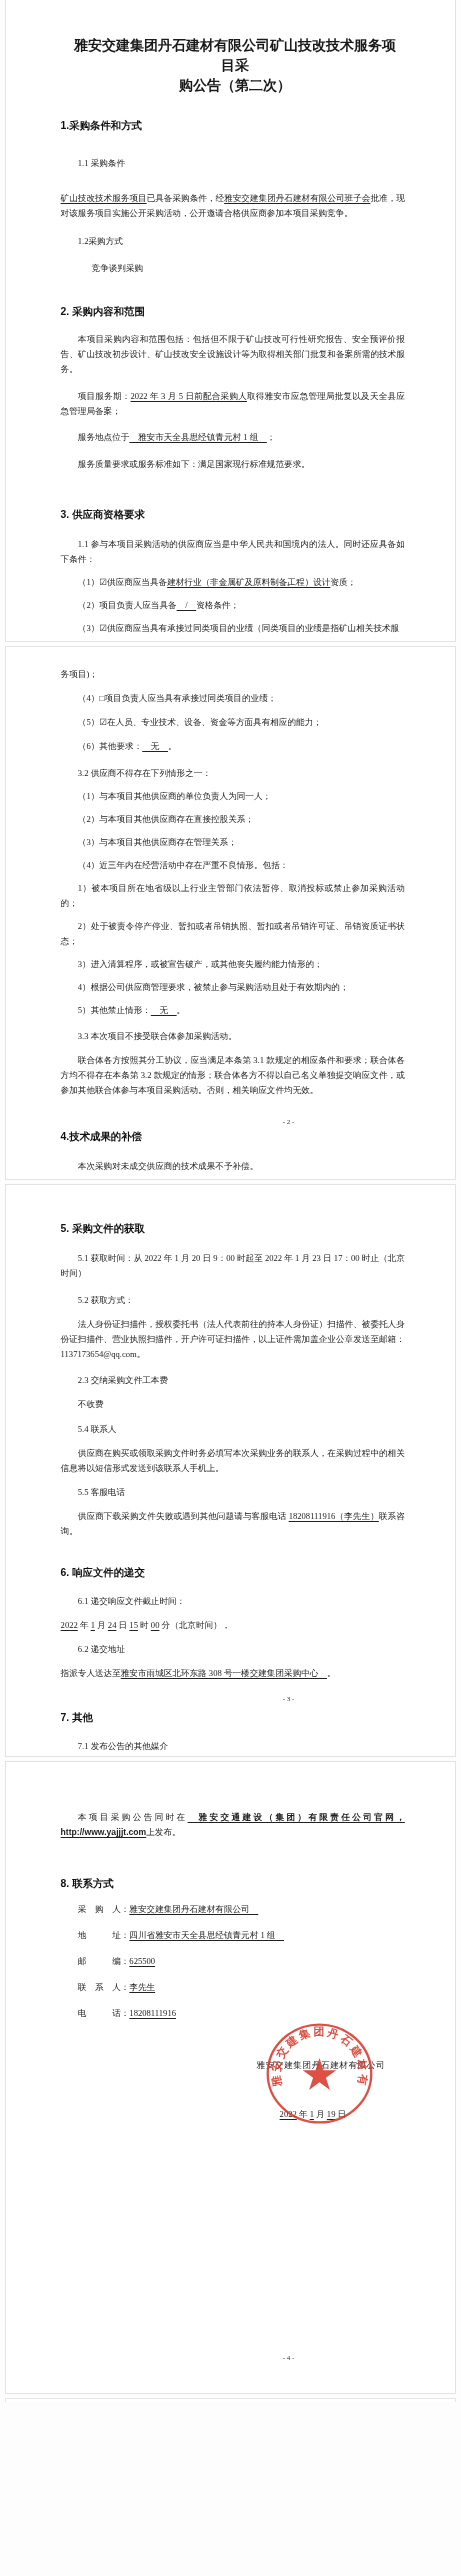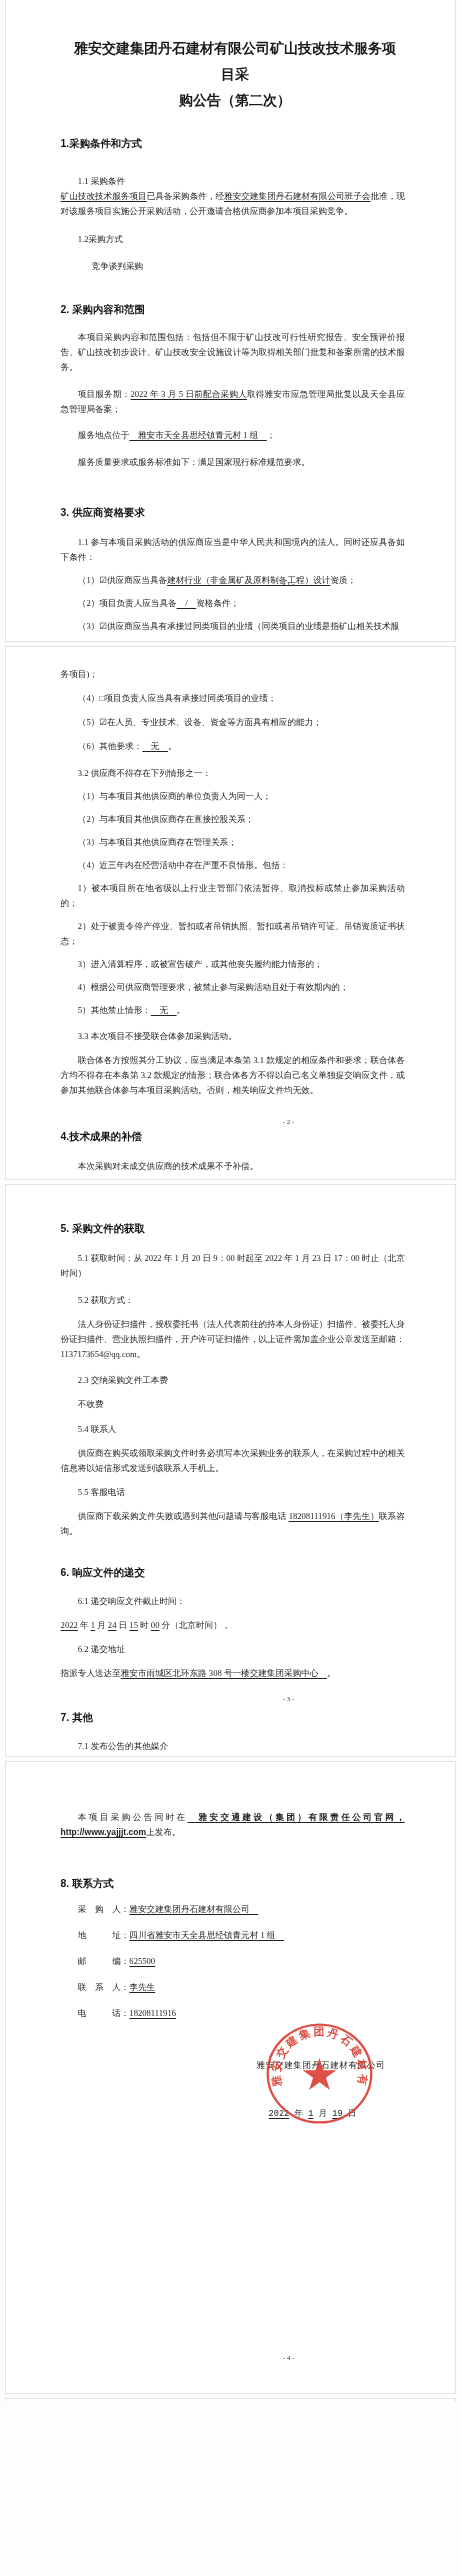--- a/index.html
+++ b/index.html
@@ -5,43 +5,43 @@
   html,body{margin:0;padding:0;background:#fdfdfd;width:461px;}
   body{font-family:"Liberation Serif","DejaVu Serif",serif;color:#222;}
   .page{position:relative;box-sizing:border-box;margin:0 5.2px 4px 4.6px;background:#fff;
         border:0.6px solid #e3e3e3;overflow:hidden;}
   #pg1{height:642px;border-top:none;}
   #pg2{height:534px;}
   #pg3{height:573px;}
   #pg4{height:633px;}
   .inner{padding:0 50px 0 55px;}
   .doc-title{font-family:"Liberation Sans","DejaVu Sans",sans-serif;font-weight:700;
-             font-size:14px;line-height:26px;text-align:center;color:#1a1a1a;
+             font-size:14px;line-height:20px;text-align:center;color:#1a1a1a;
              margin:35px 3.5px 0 8px;}
   .sec{font-family:"Liberation Sans","DejaVu Sans",sans-serif;font-weight:700;
        font-size:10.4px;line-height:14px;color:#111;margin:0;}
   .t{font-size:8.6px;line-height:15px;margin:0;text-align:justify;}
   .ind{text-indent:2em;}
   .ind3{text-indent:3.6em;}
   .u{text-decoration:underline;text-underline-offset:1.7px;}
   .bu{text-decoration:underline;text-underline-offset:1.7px;font-weight:700;
       font-family:"Liberation Sans","DejaVu Sans",sans-serif;}
   .pfoot{position:absolute;left:63%;transform:translateX(-50%);font-size:7px;color:#333;}
   .pfoot13{bottom:53px;}
   .pfoot4{bottom:31px;}
-  .mt14{margin-top:8px;} .mt16{margin-top:9.2px;} .mt18{margin-top:0;}
+  .mt14{margin-top:8px;} .mt16{margin-top:9.2px;} .mt18{margin-top:20px;}
   .mt20{margin-top:11.5px;} .mt22{margin-top:12.7px;} .mt24{margin-top:14px;}
   .mt26{margin-top:15px;} .mt30{margin-top:17.3px;} .mt40{margin-top:23px;}
   .mt46{margin-top:26.5px;} .mt48{margin-top:24px;} .mt50{margin-top:29px;}
   .mt52{margin-top:30px;} .mt56{margin-top:32px;} .mt62{margin-top:36px;}
   .mt64{margin-top:37px;} .mt84{margin-top:48px;}
   .contact{font-size:8.6px;line-height:15px;margin:11px 0 0;text-indent:2em;}
   .abs{position:absolute;margin:0;}
   .seal-name{top:296px;left:251px;font-size:8.6px;letter-spacing:0.6px;}
-  .seal-date{top:345px;left:263px;font-size:8.6px;font-family:Liberation Mono, monospace;}
+  .seal-date{top:345px;left:274px;font-size:8.6px;}
   .sealsvg{position:absolute;top:258px;left:257px;opacity:.88;}
   .tail{height:2.9px;margin:0 5.2px 0 4.6px;border:0.6px solid #e6e6e6;border-bottom:none;background:#fff;}
 </style>
 </head>
 <body>
 
 <div class="page" id="pg1">
   <div class="inner">
     <h1 class="doc-title"><span>雅安交建集团丹石建材有限公司矿山技改技术服务项目采</span><br><span>购公告（第二次）</span></h1>
 

